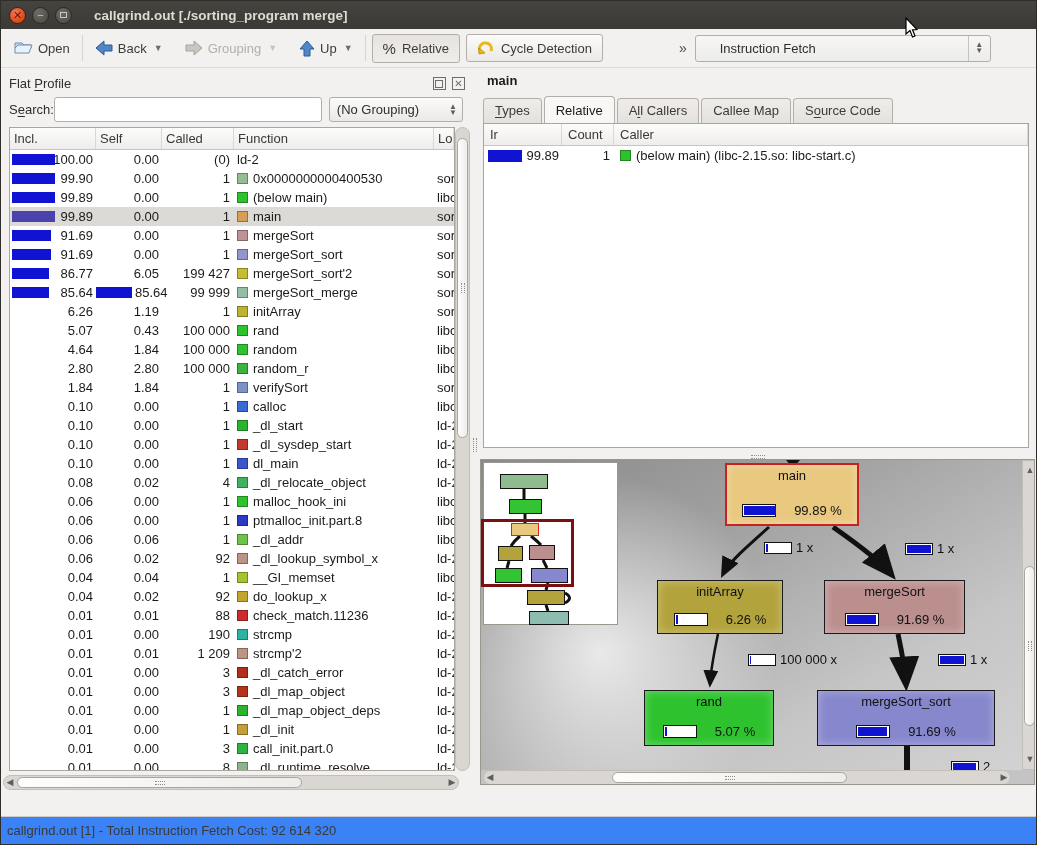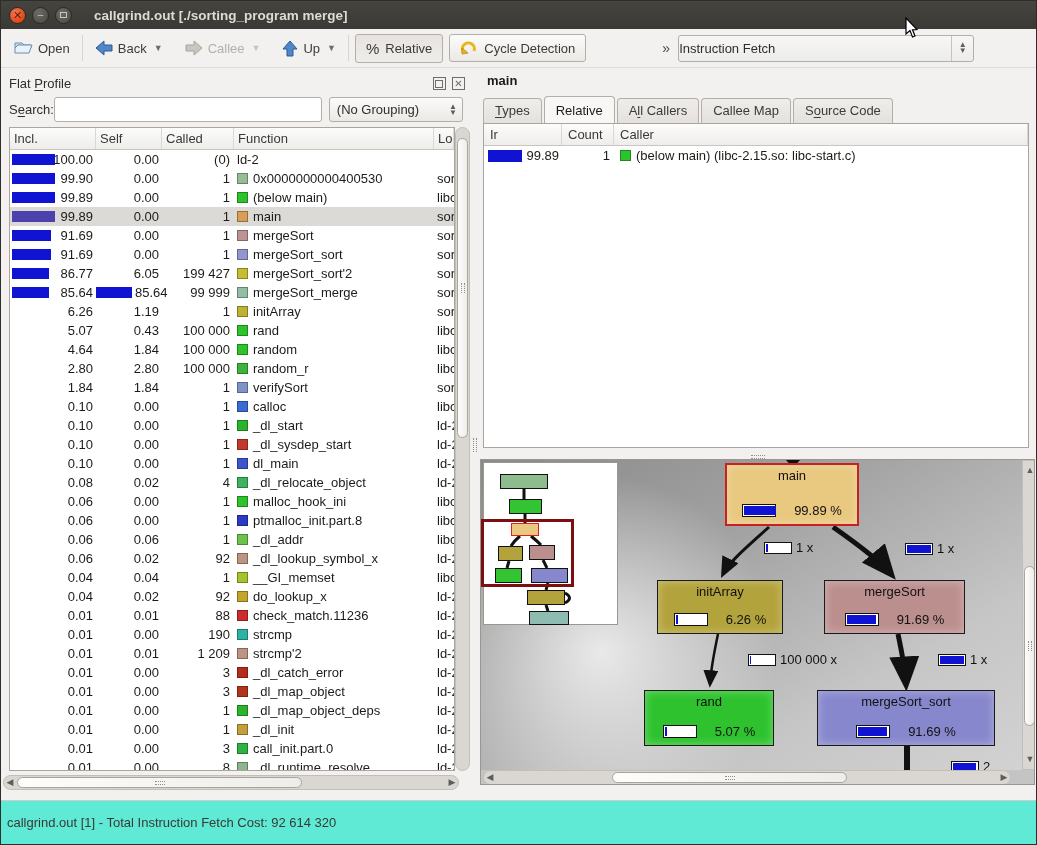--- a/index.html
+++ b/index.html
@@ -24,21 +24,21 @@
   .tbtn { display:flex; align-items:center; gap:5px; padding:4px 6px; border-radius:3px; color:#3c3b37; }
   .tbtn .drop { font-size:9px; color:#6f6d68; margin-left:2px; }
   .tbtn.disabled { color:#b3b0aa; }
   .tbtn.disabled .drop { color:#c8c5bf; }
   .tsep { width:1px; height:26px; background:#d8d5d0; margin:0 6px; }
   .pushbtn { display:flex; align-items:center; gap:6px; padding:5px 10px; border:1px solid #b3afa8;
     border-radius:3px; background:linear-gradient(#fbfbfa,#ebe9e6); color:#3c3b37; margin-right:6px; }
   .pushbtn.checked { background:linear-gradient(#e6e3df,#efedea); }
   .overflow-chevron { color:#4a4944; font-size:14px; margin:0 8px 0 70px; }
   .combo { display:flex; align-items:center; height:27px; border:1px solid #b3afa8; border-radius:3px;
-    background:linear-gradient(#f7f6f5,#ececeb); flex:1; max-width:296px; margin-right:7px; padding-left:0; }
+    background:linear-gradient(#f7f6f5,#ececeb); flex:1; max-width:296px; margin-right:7px; padding-left:24px; }
   .combo .cval { flex:1; color:#2f2e2a; }
   .combo .spin { border-left:1px solid #c6c3bd; height:100%; width:22px; display:flex; flex-direction:column;
     align-items:center; justify-content:center; color:#5f5d58; font-size:8px; line-height:6px; }
   .arrow-ic { display:block; }
 
   
   .main { position:absolute; left:0; top:67px; right:0; bottom:28px; display:flex; }
   .dock { position:relative; width:470px; height:100%; }
   .vsplitter { position:absolute; left:470px; top:67px; width:8px; bottom:28px; }
   .vsplitter .grip { position:absolute; left:2px; top:370px; width:4px; height:14px;
@@ -141,21 +141,21 @@
   .mm-box { position:absolute; border:1px solid #111; }
   .mm-box.sel { border:1.5px solid #e01f1f; }
   .mm-view { position:absolute; border:3px solid #7c0f0f; }
 
   .g-vscroll { left:541px; top:0; width:15px; height:310px; border-radius:0; }
   .g-hscroll { left:2px; top:310px; height:15px; width:528px; border-radius:8px; }
 
   .tabbar.bottom { top:718px; left:4px; }
 
   
-  .statusbar { position:absolute; left:0; right:0; bottom:0; height:44px; background:#5eead4;
+  .statusbar { position:absolute; left:0; right:0; bottom:0; height:28px; background:#3b82f6;
     border-top:1px solid #cfccc6; display:flex; align-items:center; padding-left:6px; color:#3a3935; }
 
   u { text-decoration:underline; text-underline-offset:2px; }
 
   
   .cursor { position:absolute; left:901px; top:16px; z-index:50; pointer-events:none; }
 </style>
 </head>
 <body>
 
@@ -185,21 +185,21 @@
       <svg class="arrow-ic" width="18" height="16" viewBox="0 0 18 16">
         <path d="M9 1 L1 8 L9 15 V11 H17 V5 H9 Z" fill="#5187c6" stroke="#2a5a96"></path>
       </svg>
       <span>Back</span>
       <span class="drop">▼</span>
     </div>
     <div class="tbtn disabled" style="margin-left:10px">
       <svg class="arrow-ic" width="18" height="16" viewBox="0 0 18 16">
         <path d="M9 1 L17 8 L9 15 V11 H1 V5 H9 Z" fill="#c9c6bf" stroke="#a8a49d"></path>
       </svg>
-      <span>Callee</span>
+      <span>Grouping</span>
       <span class="drop">▼</span>
     </div>
     <div class="tbtn" style="margin-left:10px">
       <svg class="arrow-ic" width="16" height="17" viewBox="0 0 16 17">
         <path d="M8 1 L15 9 H11 V16 H5 V9 H1 Z" fill="#5187c6" stroke="#2a5a96"></path>
       </svg>
       <span>Up</span>
       <span class="drop">▼</span>
     </div>
     <div class="tsep"></div>

